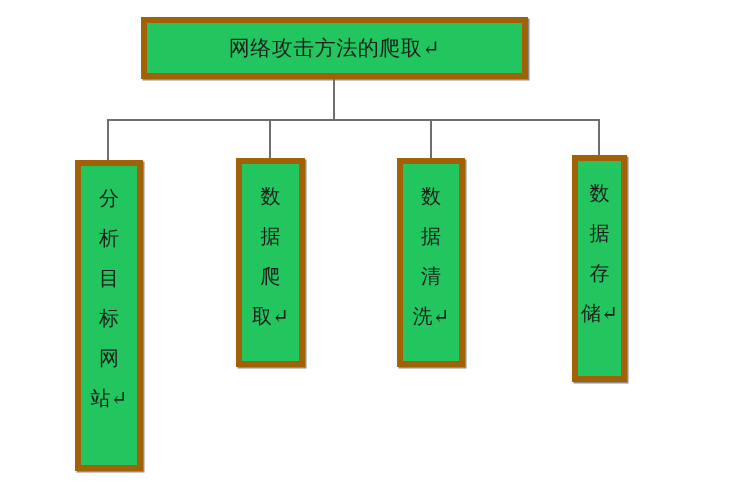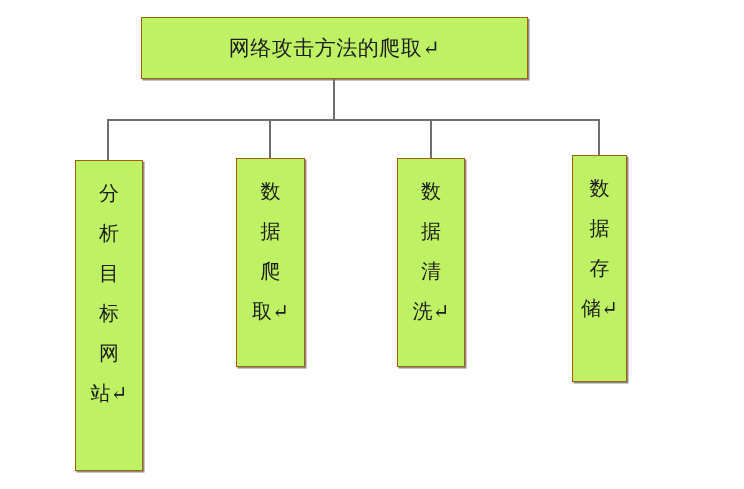--- a/index.html
+++ b/index.html
@@ -13,22 +13,22 @@
   #diagram-canvas {
     position: relative;
     width: 744px;
     height: 489px;
     background: #ffffff;
     overflow: hidden;
   }
   .node-box {
     position: absolute;
     box-sizing: border-box;
-    border: 1px solid #a16207;
-    background: #bef264;
+    border: 6px solid #a16207;
+    background: #22c55e;
     box-shadow: 1.5px 1.5px 0 0 #8d8d8d;
   }
   .node-label {
     font-family: "DejaVu Serif", "Liberation Serif", serif;
     color: #1d1d1d;
     white-space: pre;
   }
   
   #root-node {
     left: 141px;

